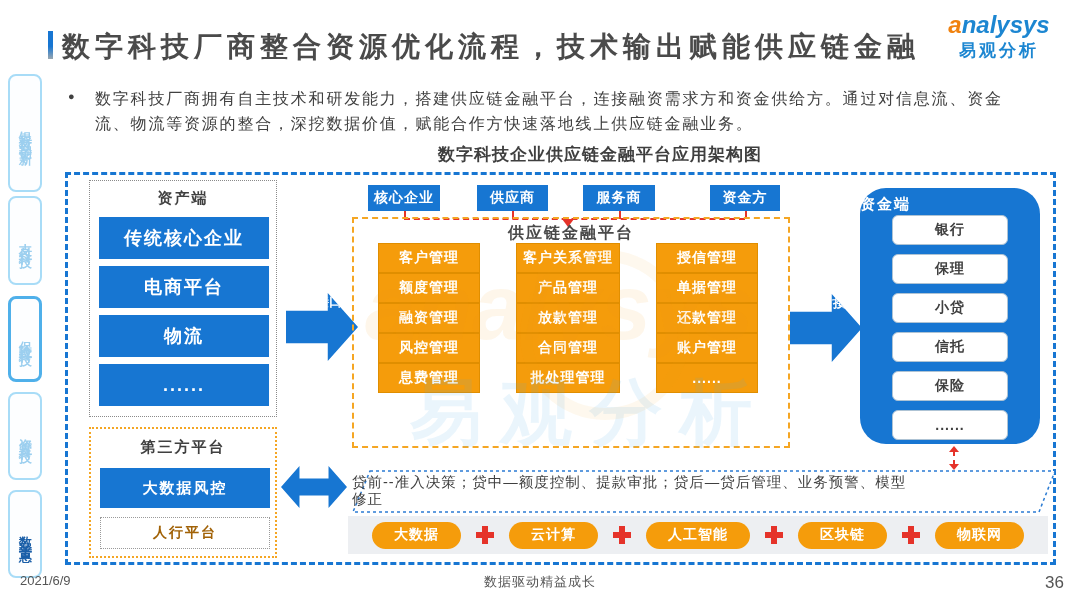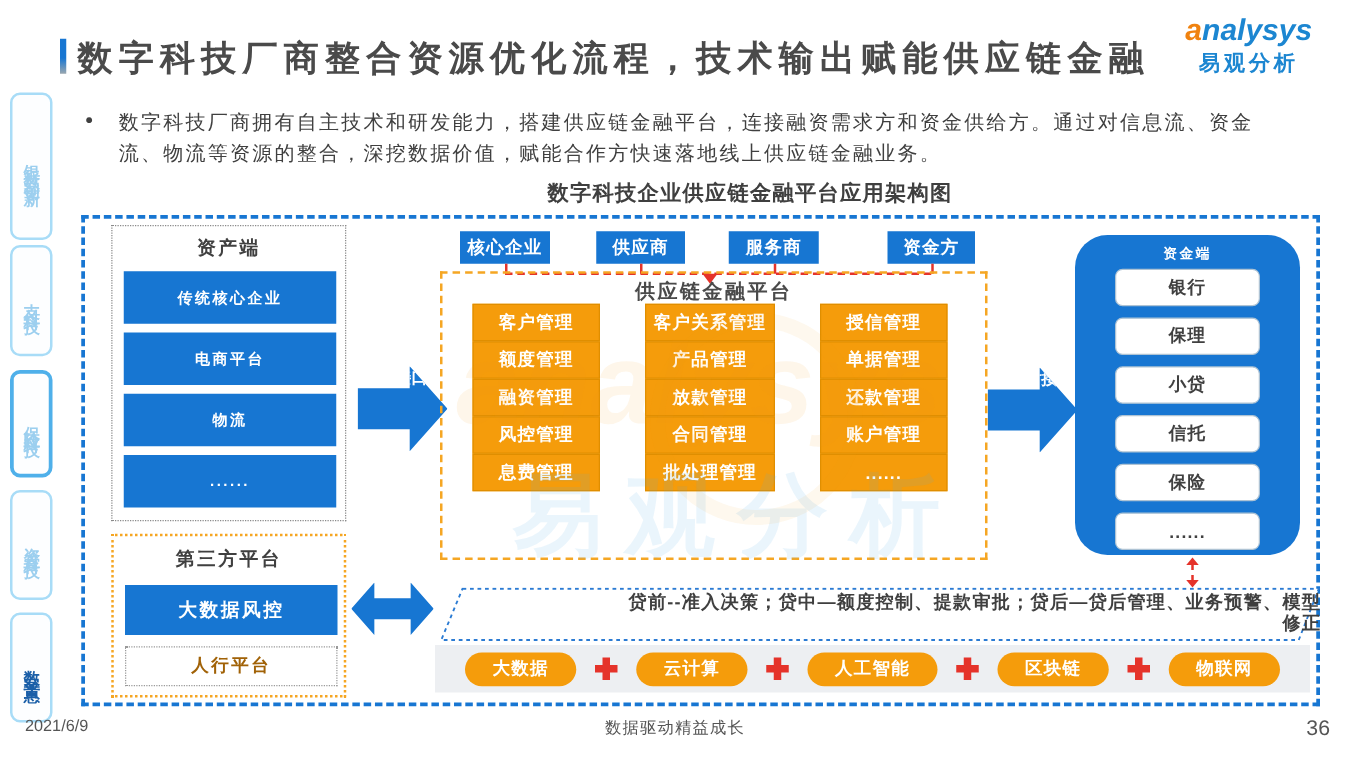--- a/index.html
+++ b/index.html
@@ -37,21 +37,21 @@
   .frame { position:absolute; left:65px; top:172px; width:991px; height:393px;
     border:3px dashed #1776D2; }
 
   
   .asset-panel { position:absolute; left:89px; top:180px; width:188px; height:237px;
     border:1px dotted #8A8A8A; background:#fff; }
   .panel-title { position:absolute; left:0; top:8px; width:100%; text-align:center;
     font-size:15px; font-weight:700; color:#404040; letter-spacing:2px; }
   .asset-items { position:absolute; left:9px; top:36px; width:170px; display:flex;
     flex-direction:column; gap:7px; }
-  .blue-box { height:42px; background:#1776D2; color:#fff; font-size:12px; font-weight:700;
+  .blue-box { height:42px; background:#1776D2; color:#fff; font-size:18px; font-weight:700;
     letter-spacing:2px; display:flex; align-items:center; justify-content:center; }
 
   
   .third-panel { position:absolute; left:89px; top:427px; width:188px; height:131px;
     border:2px dotted #F5A623; background:#fff; }
   .third-panel .panel-title { top:9px; }
   .tp-solid { position:absolute; left:9px; top:39px; width:170px; height:40px;
     background:#1776D2; color:#fff; font-size:15px; font-weight:700; letter-spacing:2px;
     display:flex; align-items:center; justify-content:center; }
   .tp-dotted { position:absolute; left:9px; top:88px; width:170px; height:32px;
@@ -84,40 +84,40 @@
     font-size:16px; font-weight:700; color:#4A4A4A; letter-spacing:2px; }
   .module-grid { position:absolute; left:24px; top:24px; width:380px;
     display:grid; grid-template-columns:102px 104px 102px; justify-content:space-between;
     grid-auto-rows:30px; }
   .module { background:#F59C0B; border:1px solid #E08E00; color:#fff; font-size:14px; font-weight:700;
     letter-spacing:1px; display:flex; align-items:center; justify-content:center; }
 
   
   .capital { position:absolute; left:860px; top:188px; width:180px; height:256px;
     background:#1776D2; border-radius:26px; }
-  .capital-title { position:absolute; left:0; top:7px; width:100%; text-align:center;
-    font-size:11px; font-weight:700; color:#fff; letter-spacing:2px; }
+  .capital-title { position:absolute; left:0; top:7px; width:100%; text-align:left;
+    font-size:15px; font-weight:700; color:#fff; letter-spacing:2px; }
   .capital-items { position:absolute; left:32px; top:27px; width:116px;
     display:flex; flex-direction:column; gap:9px; }
   .white-box { height:30px; background:#fff; border:1px solid #AEC3D4; border-radius:6px;
     color:#404040; font-size:14px; font-weight:700; letter-spacing:1px;
     display:flex; align-items:center; justify-content:center; }
 
   
   .vred { position:absolute; left:948px; top:446px; width:12px; height:24px; }
   .vred .line { position:absolute; left:5px; top:4px; height:16px; border-left:2px dashed #E5332A; }
   .vred .tri-up { position:absolute; left:1px; top:0; width:0; height:0;
     border-left:5px solid transparent; border-right:5px solid transparent; border-bottom:6px solid #E5332A; }
   .vred .tri-dn { position:absolute; left:1px; bottom:0; width:0; height:0;
     border-left:5px solid transparent; border-right:5px solid transparent; border-top:6px solid #E5332A; }
 
   
   .loan-svg { position:absolute; left:352px; top:470px; }
-  .loan-text { position:absolute; left:352px; top:474px; width:705px; text-align:right;
-    font-size:14.5px; color:#3F3F3F; line-height:17px; letter-spacing:1px;font-weight:bold; }
+  .loan-text { position:absolute; left:352px; top:474px; width:705px; text-align:left;
+    font-size:14.5px; color:#3F3F3F; line-height:17px; letter-spacing:1px; }
 
   
   .tech-bar { position:absolute; left:348px; top:516px; width:700px; height:38px; background:#EDEFF2;
     display:flex; align-items:center; justify-content:center; gap:15px; }
   .tech-pill { height:27px; padding:0 22px; background:#F59C0B; border-radius:14px; color:#fff;
     font-size:14px; font-weight:700; letter-spacing:1px; display:flex; align-items:center; }
   .plus { position:relative; width:18px; height:18px; }
   .plus::before { content:""; position:absolute; left:0; top:6px; width:18px; height:6px; background:#E5332A; }
   .plus::after  { content:""; position:absolute; left:6px; top:0; width:6px; height:18px; background:#E5332A; }
 

